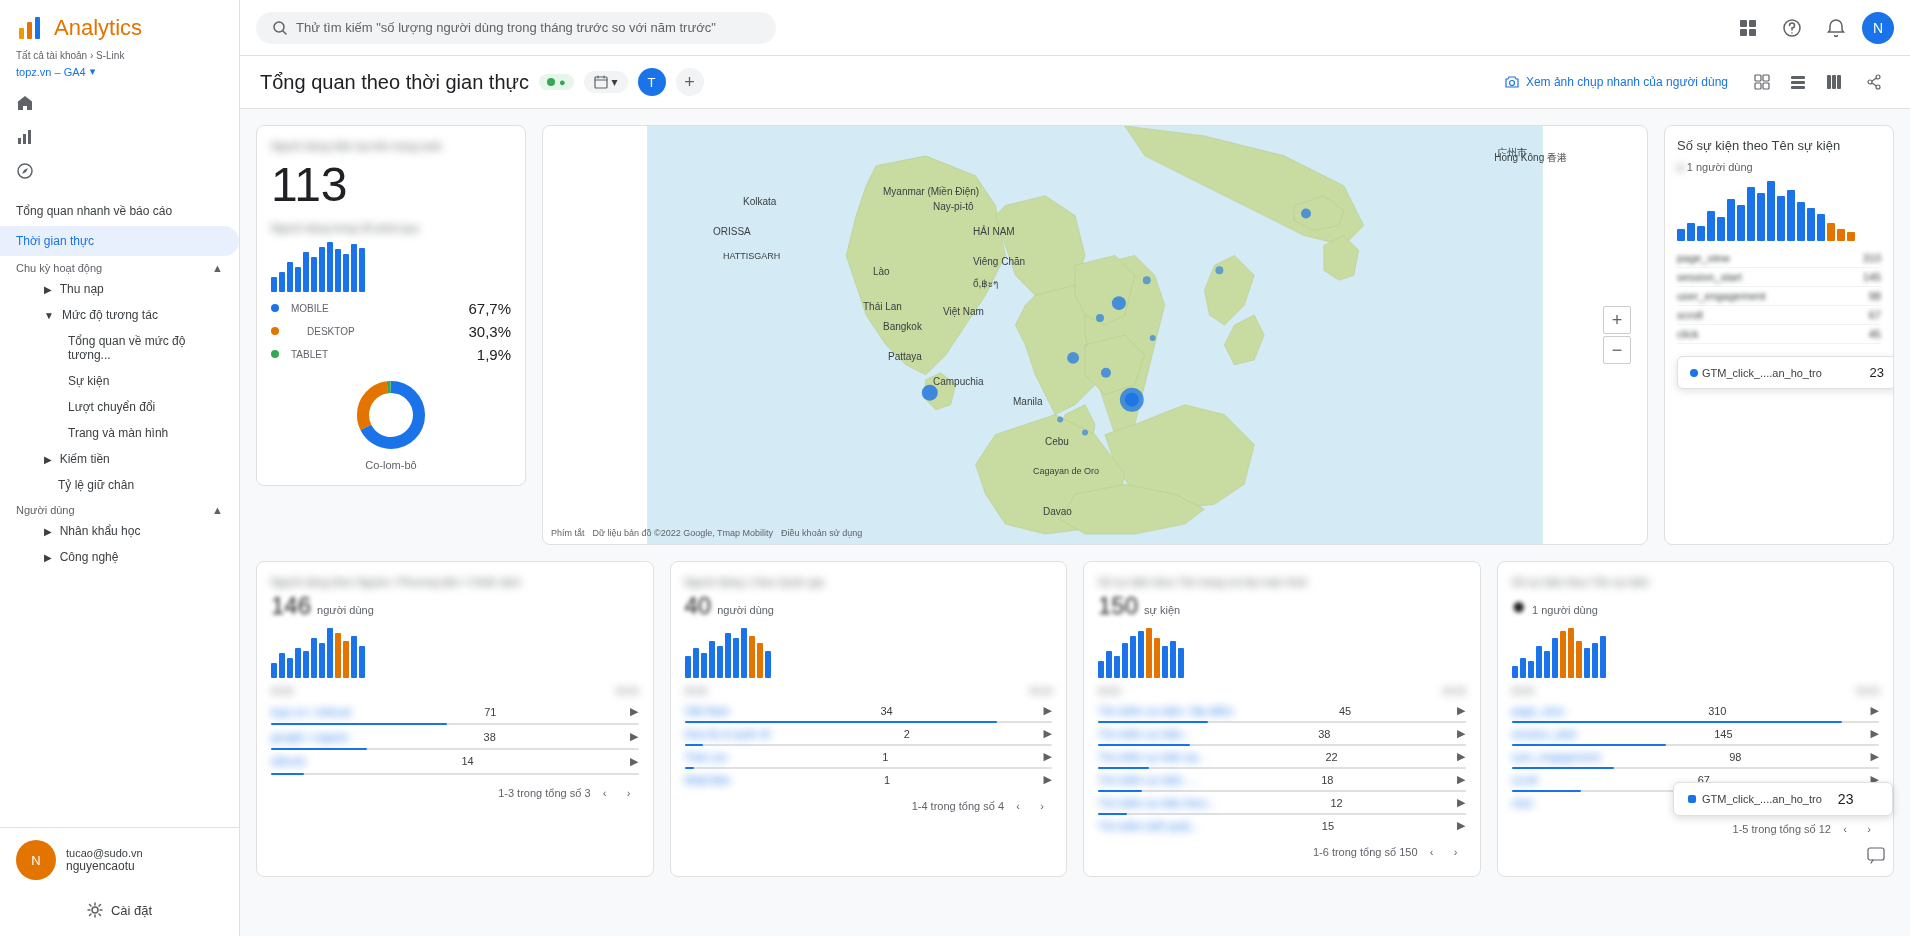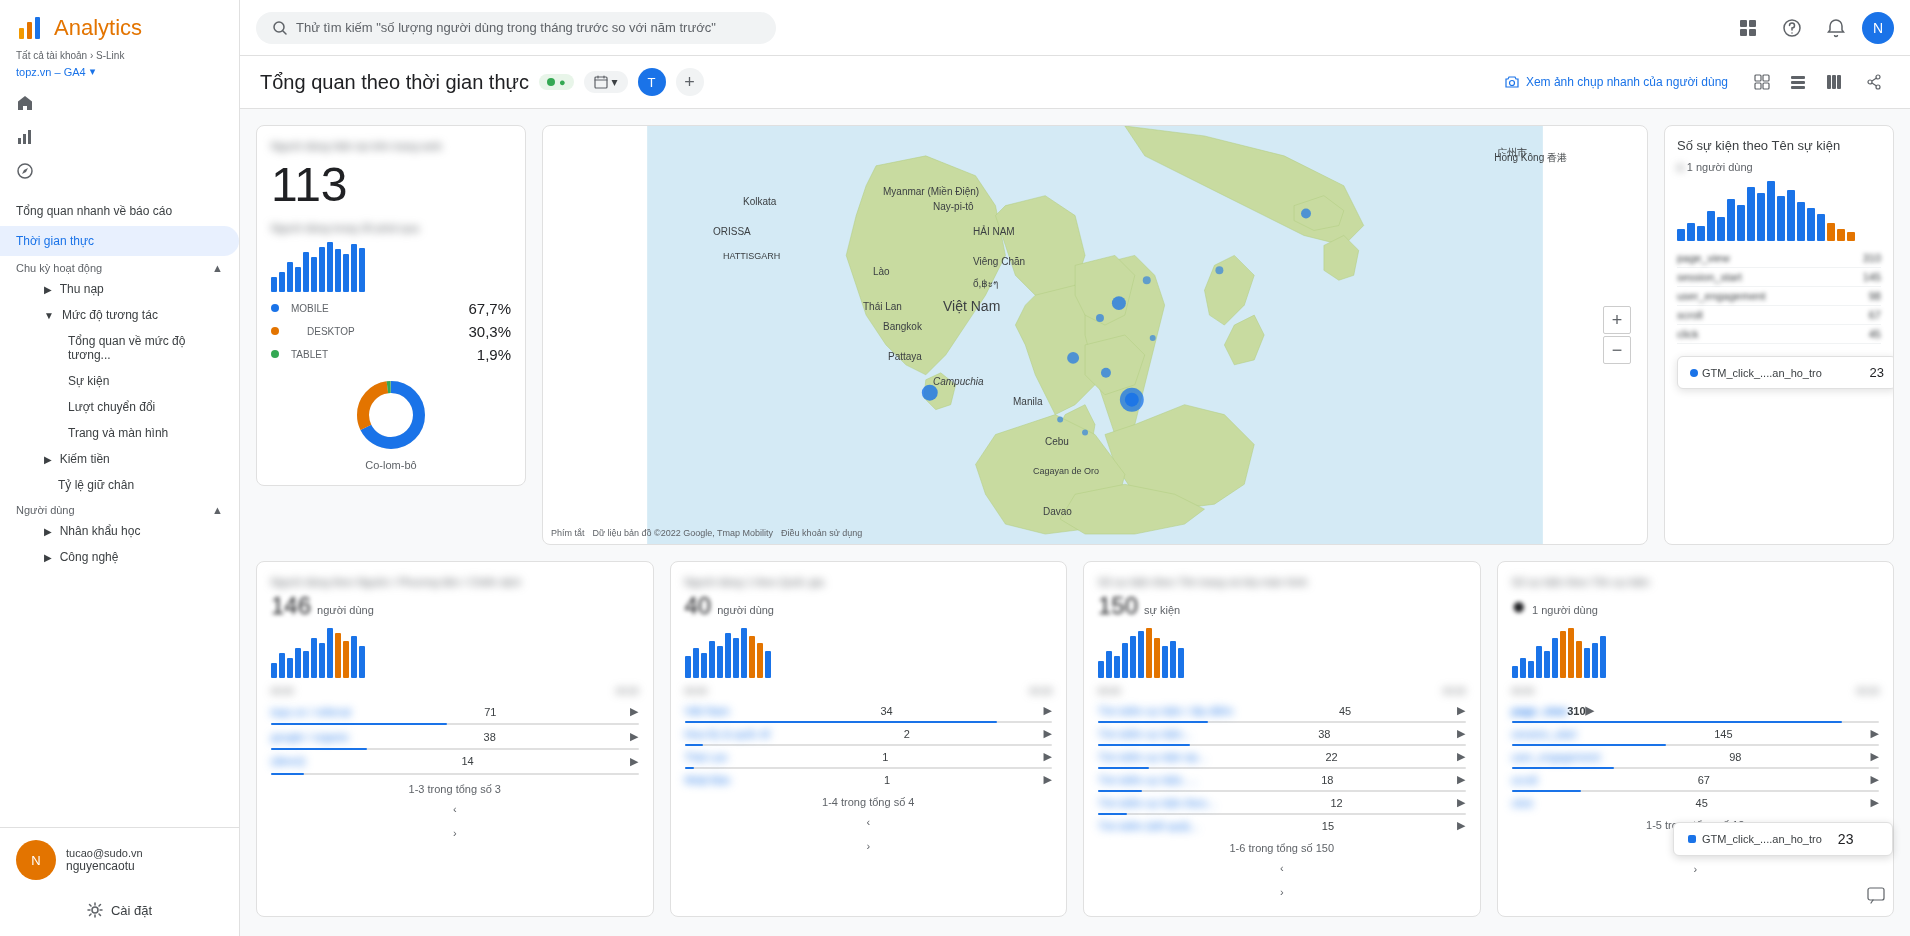--- a/index.html
+++ b/index.html
@@ -55,21 +55,21 @@
     .snapshot-btn { display: flex; align-items: center; gap: 6px; font-size: 13px; color: #1a73e8; cursor: pointer; padding: 6px 10px; border-radius: 4px; }
     .view-icons { display: flex; gap: 4px; }
     .view-icon-btn { width: 32px; height: 32px; display: flex; align-items: center; justify-content: center; border-radius: 4px; cursor: pointer; color: #5f6368; }
     .share-btn { width: 32px; height: 32px; display: flex; align-items: center; justify-content: center; border-radius: 4px; cursor: pointer; color: #5f6368; }
     .right-panel-title { font-size: 13px; color: #3c4043; margin-bottom: 8px; font-weight: 500; }
     .card { background: #fff; border-radius: 8px; border: 1px solid #e0e0e0; padding: 14px; }
     .card-title { font-size: 11px; color: #5f6368; margin-bottom: 4px; }
     .card-chart { height: 60px; display: flex; align-items: flex-end; gap: 2px; margin: 8px 0; }
     .card-bar { background: #1a73e8; border-radius: 1px; min-width: 6px; }
     .card-list { margin-top: 8px; }
-    .card-pagination { display: flex; align-items: center; justify-content: flex-end; gap: 4px; margin-top: 8px; font-size: 11px; color: #5f6368; flex-direction: column; }
+    .card-pagination { display: flex; align-items: center; justify-content: flex-end; gap: 4px; margin-top: 8px; font-size: 11px; color: #5f6368; }
     .page-nav { width: 20px; height: 20px; display: flex; align-items: center; justify-content: center; cursor: pointer; color: #5f6368; }
 
     
     .tooltip-box { position: absolute; background: #fff; border: 1px solid #e0e0e0; border-radius: 6px; padding: 8px 12px; font-size: 12px; display: flex; align-items: center; justify-content: space-between; gap: 20px; box-shadow: 0 2px 8px rgba(0,0,0,0.12); min-width: 220px; }
 
     
     .blurred { filter: blur(4px); user-select: none; }
     .semi-blurred { filter: blur(2px); user-select: none; }
   </style>
 </head>
@@ -429,22 +429,22 @@
 
           <div style="position:absolute;top:20px;right:120px;font-size:10px;color:#3c4043;">广州市</div>
           <div style="position:absolute;top:25px;right:80px;font-size:10px;color:#3c4043;">Hồng Kông 香港</div>
           <div style="position:absolute;top:70px;left:200px;font-size:10px;color:#3c4043;">Kolkata</div>
           <div style="position:absolute;top:100px;left:170px;font-size:10px;color:#3c4043;">ORISSA</div>
           <div style="position:absolute;top:60px;left:340px;font-size:10px;color:#3c4043;">Myanmar (Miền Điện)</div>
           <div style="position:absolute;top:140px;left:330px;font-size:10px;color:#3c4043;">Lào</div>
           <div style="position:absolute;top:175px;left:320px;font-size:10px;color:#3c4043;">Thái Lan</div>
           <div style="position:absolute;top:195px;left:340px;font-size:10px;color:#3c4043;">Bangkok</div>
           <div style="position:absolute;top:225px;left:345px;font-size:10px;color:#3c4043;">Pattaya</div>
-          <div style="position:absolute;top:172px;left:400px;font-size:14px;color:#3c4043;">Việt Nam</div>
-          <div style="position:absolute;top:250px;left:390px;font-size:10px;color:#3c4043;font-style:italic;">Campuchia</div>
+          <div style="position:absolute;top:180px;left:400px;font-size:10px;color:#3c4043;">Việt Nam</div>
+          <div style="position:absolute;top:250px;left:390px;font-size:10px;color:#3c4043;">Campuchia</div>
 
           <div style="position:absolute;top:100px;left:430px;font-size:10px;color:#3c4043;">HẢI NAM</div>
           <div style="position:absolute;top:130px;left:430px;font-size:10px;color:#3c4043;">Viêng Chăn</div>
           <div style="position:absolute;top:75px;left:390px;font-size:10px;color:#3c4043;">Nay-pi-tô</div>
           <div style="position:absolute;top:125px;left:180px;font-size:9px;color:#3c4043;">HATTISGARH</div>
           <div style="position:absolute;top:150px;left:430px;font-size:10px;color:#3c4043;">ổ,฿ะๆ</div>
           <div style="position:absolute;top:270px;left:470px;font-size:10px;color:#3c4043;">Manila</div>
           <div style="position:absolute;top:310px;left:502px;font-size:10px;color:#3c4043;">Cebu</div>
           <div style="position:absolute;top:340px;left:490px;font-size:9px;color:#3c4043;">Cagayan de Oro</div>
           <div style="position:absolute;top:380px;left:500px;font-size:10px;color:#3c4043;">Davao</div>
@@ -741,21 +741,21 @@
             <div class="card-bar" style="height:75%;background:#e37400;"></div>
             <div class="card-bar" style="height:60%;"></div>
             <div class="card-bar" style="height:70%;"></div>
             <div class="card-bar" style="height:85%;"></div>
           </div>
           <div style="display:flex;justify-content:space-between;font-size:9px;color:#5f6368;margin-bottom:6px;">
             <span class="blurred">00:00</span>
             <span class="blurred">00:30</span>
           </div>
           <div>
-            <div style="display:flex;align-items:center;padding:2px 0;font-size:11px;color:#1a73e8;cursor:pointer;font-weight:bold;">
+            <div style="display:flex;align-items:center;justify-content:space-between;padding:2px 0;font-size:11px;color:#1a73e8;cursor:pointer;">
               <span class="blurred">page_view</span>
               <span style="color:#3c4043;">310</span>
               <span style="color:#5f6368;">▶</span>
             </div>
             <div style="height:2px;background:#e0e0e0;border-radius:1px;margin:2px 0;">
                 <div style="width:90%;height:100%;background:#1a73e8;border-radius:1px;"></div>
               </div>
             <div style="display:flex;align-items:center;justify-content:space-between;padding:2px 0;font-size:11px;color:#1a73e8;cursor:pointer;">
               <span class="blurred">session_start</span>
               <span style="color:#3c4043;">145</span>

